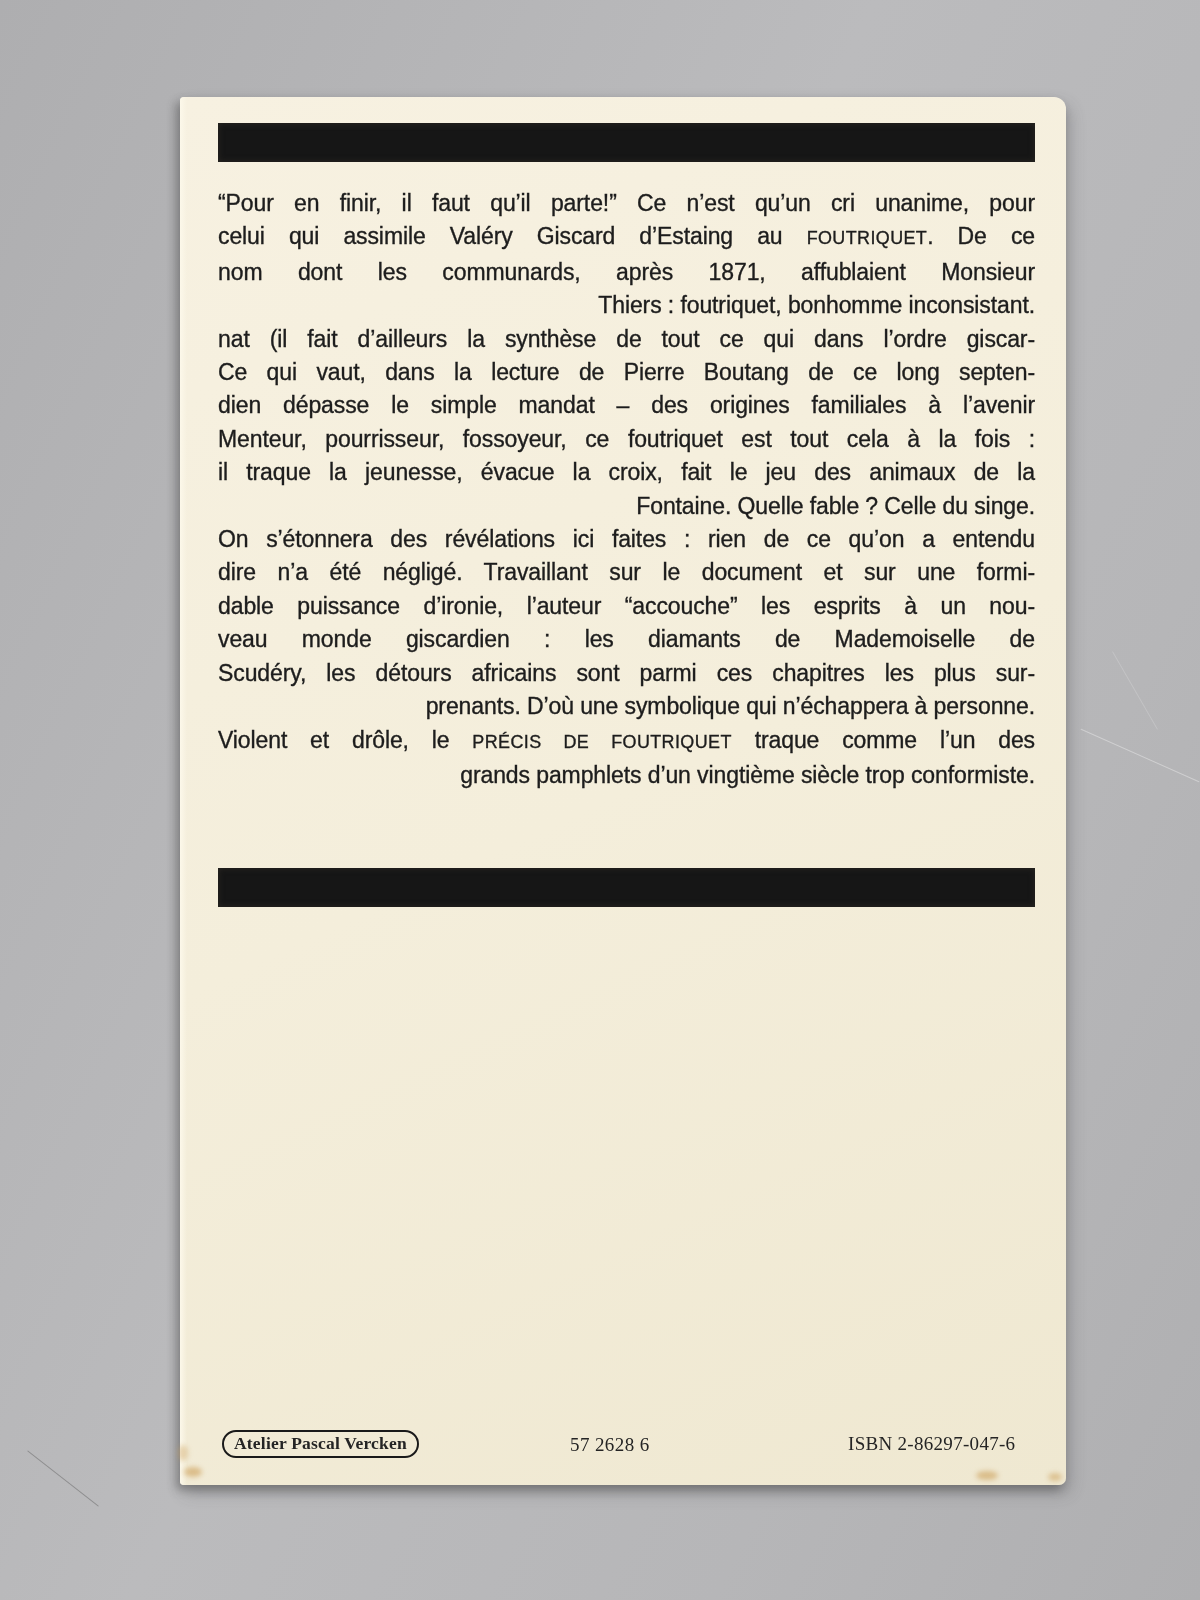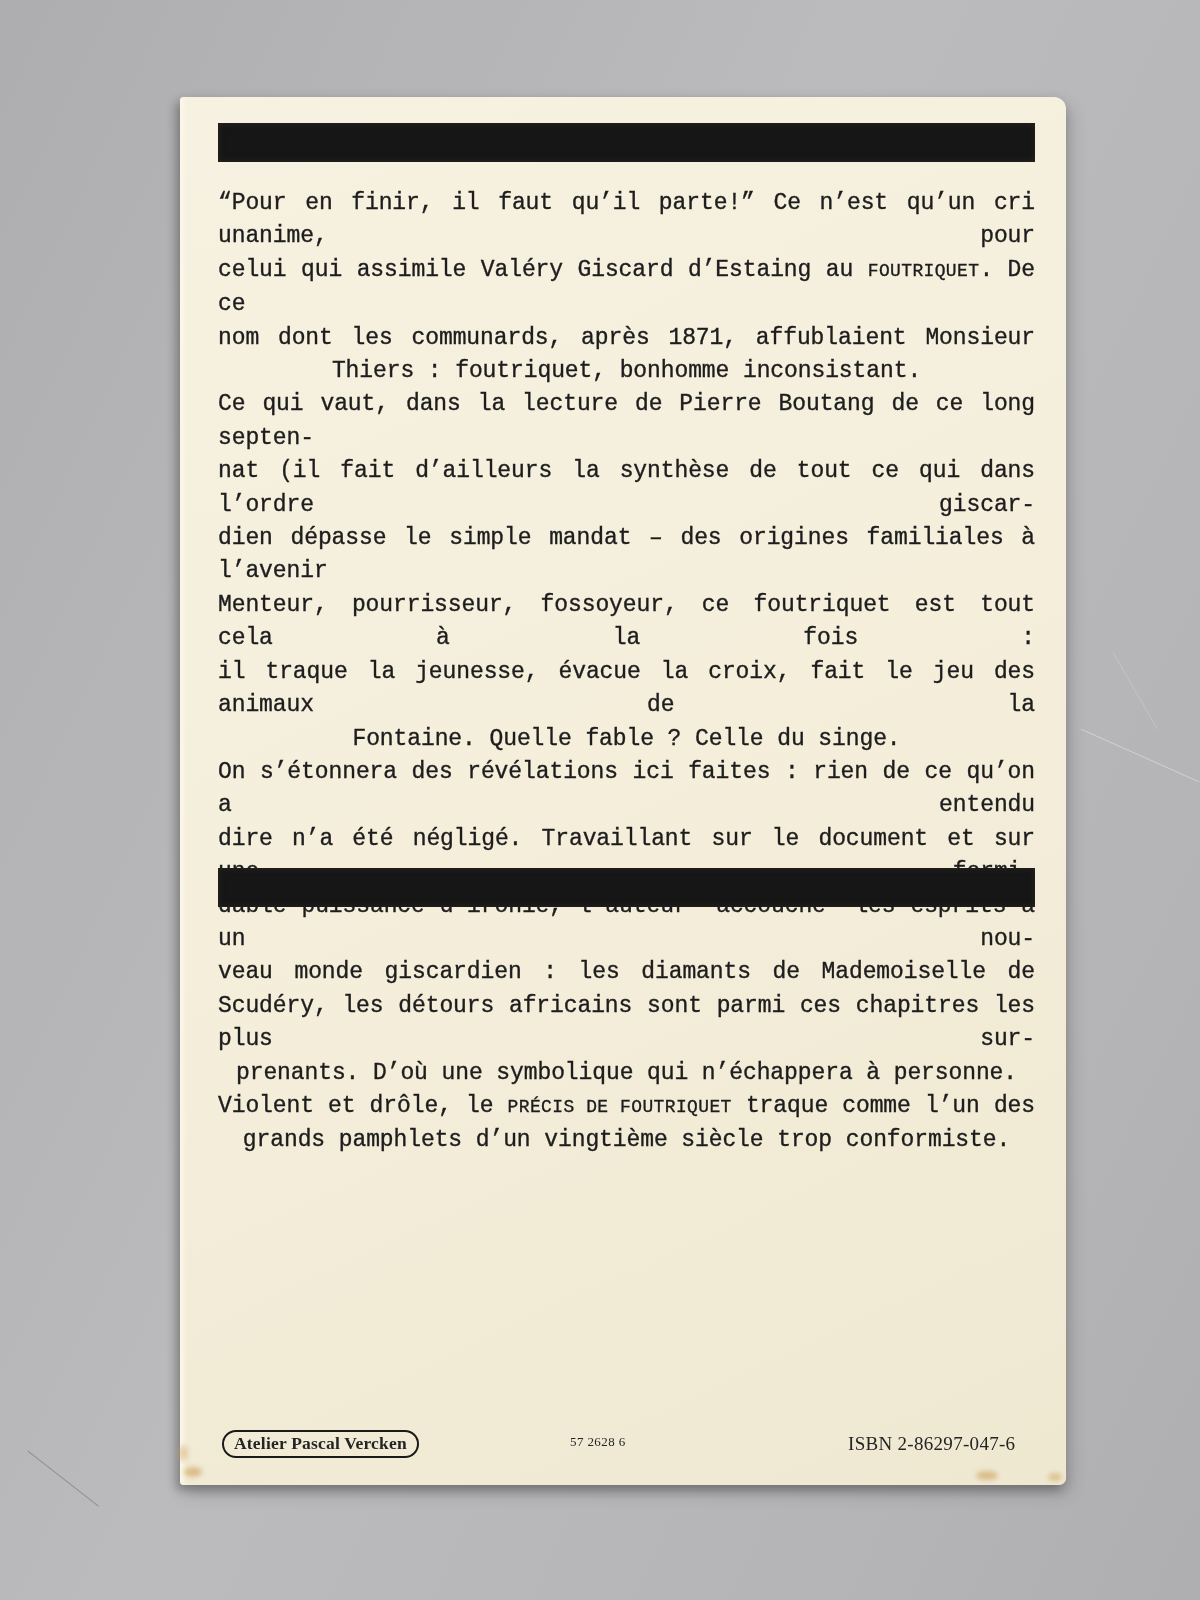--- a/index.html
+++ b/index.html
@@ -19,57 +19,57 @@
         box-shadow:-4px 5px 10px rgba(70,70,72,0.45), 4px 8px 16px rgba(70,70,72,0.30);}
   .book::before{content:"";position:absolute;left:0;top:0;bottom:0;width:7px;
         background:linear-gradient(to right,#fcf8ea,rgba(252,248,234,0));border-radius:4px 0 0 4px;}
   .bar{position:absolute;left:38px;width:817px;height:39px;background:#161616;
        box-shadow:inset 0 0 6px rgba(60,55,45,0.55);}
   .bar.top{top:26px;}
   .bar.bottom{top:771px;}
   
   .backtext{position:absolute;left:38px;top:90px;width:817px;
             color:#1d1d1d;font-size:23px;line-height:33.4px;
-            letter-spacing:-0.1px;font-family:Liberation Mono, monospace;-webkit-text-stroke:0.35px #1d1d1d;}
+            letter-spacing:-0.1px;-webkit-text-stroke:0.35px #1d1d1d;}
   .tl{width:817px;}
   .tl.jl{text-align:justify;text-align-last:justify;}
-  .tl.end{text-align:center;}
+  .tl.end{text-align:right;}
   .sc{font-size:0.78em;letter-spacing:0.4px;}
   
   .stain{position:absolute;border-radius:50%;filter:blur(2.5px);}
   .stain.a{left:4px;top:1370px;width:18px;height:10px;background:rgba(201,152,74,0.55);}
   .stain.b{left:796px;top:1374px;width:22px;height:9px;background:rgba(198,146,66,0.5);}
   .stain.c{left:868px;top:1376px;width:14px;height:8px;background:rgba(198,146,66,0.45);}
   .stain.d{left:-2px;top:1348px;width:10px;height:16px;background:rgba(205,160,90,0.4);}
   
   .footer-item{position:absolute;font-family:"Liberation Serif",serif;color:#242424;margin-top:13px;}
   .publisher{left:42px;top:1320px;border:2px solid #1a1a1a;border-radius:14px;
              padding:1px 10px 2px 10px;font-size:17.5px;font-weight:600;letter-spacing:0.2px;
              background:rgba(255,255,255,0.0);}
-  .printcode{left:390px;top:1324px;font-size:13px;letter-spacing:0.4px;}
+  .printcode{left:390px;top:1324px;font-size:19px;letter-spacing:0.4px;}
   .isbn{left:668px;top:1323px;font-size:19px;letter-spacing:0.3px;text-align:center;}
 </style>
 </head>
 <body>
 
 <div class="stage">
   <div class="scratch s1"></div>
   <div class="scratch s2"></div>
   <div class="scratch s3"></div>
 
   <div class="book">
     <div class="bar top"></div>
 
     <div class="backtext">
       <div class="tl jl">“Pour en finir, il faut qu’il parte!” Ce n’est qu’un cri unanime, pour</div>
       <div class="tl jl"><span>celui qui assimile Valéry Giscard d’Estaing au </span><span class="sc">FOUTRIQUET</span><span>. De ce</span></div>
       <div class="tl jl">nom dont les communards, après 1871, affublaient Monsieur</div>
       <div class="tl end">Thiers : foutriquet, bonhomme inconsistant.</div>
+      <div class="tl jl">nat (il fait d’ailleurs la synthèse de tout ce qui dans l’ordre giscar-</div>
       <div class="tl jl">Ce qui vaut, dans la lecture de Pierre Boutang de ce long septen-</div>
-      <div class="tl jl">nat (il fait d’ailleurs la synthèse de tout ce qui dans l’ordre giscar-</div>
       <div class="tl jl">dien dépasse le simple mandat – des origines familiales à l’avenir</div>
       <div class="tl jl">Menteur, pourrisseur, fossoyeur, ce foutriquet est tout cela à la fois :</div>
       <div class="tl jl">il traque la jeunesse, évacue la croix, fait le jeu des animaux de la</div>
       <div class="tl end">Fontaine. Quelle fable ? Celle du singe.</div>
       <div class="tl jl">On s’étonnera des révélations ici faites : rien de ce qu’on a entendu</div>
       <div class="tl jl">dire n’a été négligé. Travaillant sur le document et sur une formi-</div>
       <div class="tl jl">dable puissance d’ironie, l’auteur “accouche” les esprits à un nou-</div>
       <div class="tl jl">veau monde giscardien : les diamants de Mademoiselle de</div>
       <div class="tl jl">Scudéry, les détours africains sont parmi ces chapitres les plus sur-</div>
       <div class="tl end">prenants. D’où une symbolique qui n’échappera à personne.</div>

